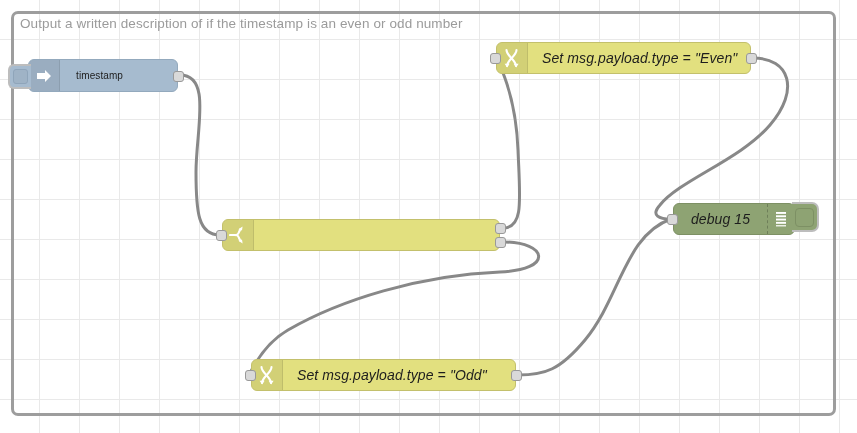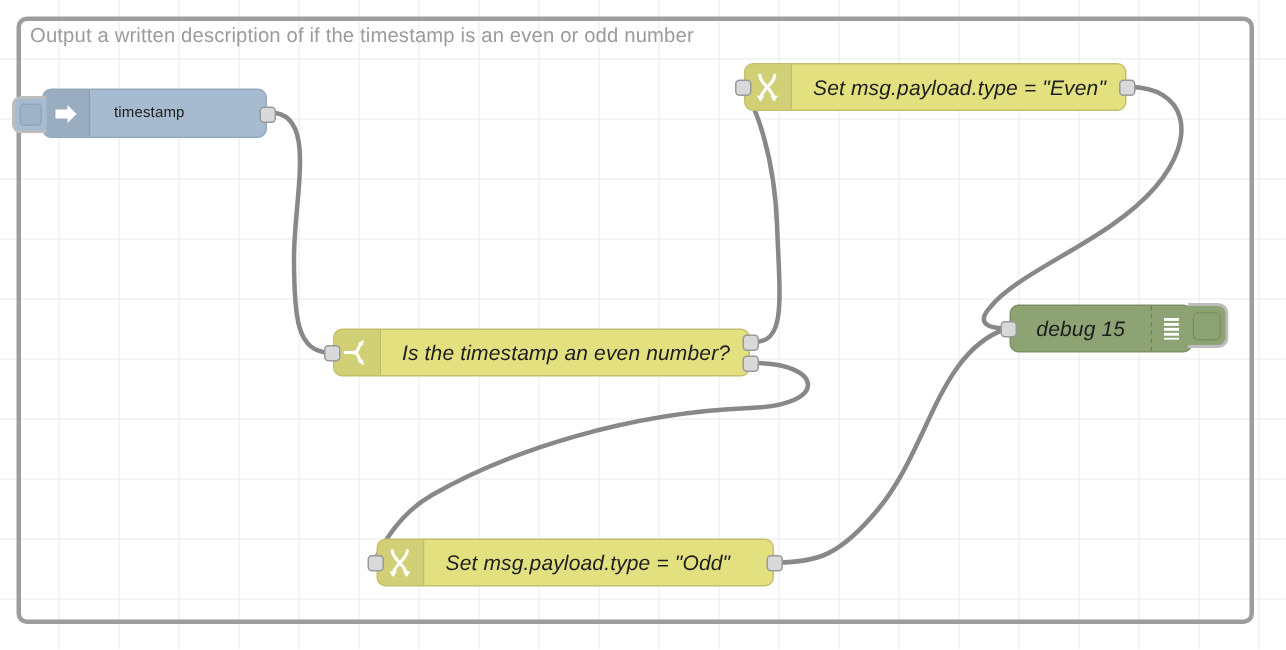--- a/index.html
+++ b/index.html
@@ -258,21 +258,20 @@
 
   <div class="node" id="node-switch">
     <div class="node-icon">
       <svg width="18" height="20" viewBox="0 0 18 20" xmlns="http://www.w3.org/2000/svg">
         <path d="M1 10 H5 C8 10 9 10 10 7 L11.5 4" stroke="#ffffff" stroke-width="2.1" fill="none" stroke-linecap="round"></path>
         <path d="M5 10 C8 10 9 10 10 13 L11.5 16" stroke="#ffffff" stroke-width="2.1" fill="none" stroke-linecap="round"></path>
         <path d="M13.6 1.4 L13 5.4 L9.4 4.3 Z" fill="#ffffff"></path>
         <path d="M13.6 18.6 L13 14.6 L9.4 15.7 Z" fill="#ffffff"></path>
       </svg>
     </div>
-    <div class="node-label">Is the timestamp an even number?</div>
     <div class="port in" style="top:10px;"></div>
     <div class="port out" style="top:3px;"></div>
     <div class="port out" style="top:17px;"></div>
   </div>
 
   <div class="node" id="node-even">
     <div class="node-icon">
       <svg width="18" height="20" viewBox="0 0 18 20" xmlns="http://www.w3.org/2000/svg">
         <path d="M3.5 2 C3.5 8 13 12 13 18" stroke="#ffffff" stroke-width="2.1" fill="none" stroke-linecap="round"></path>
         <path d="M13.5 2 C13.5 8 4 12 4 18" stroke="#ffffff" stroke-width="2.1" fill="none" stroke-linecap="round"></path>

